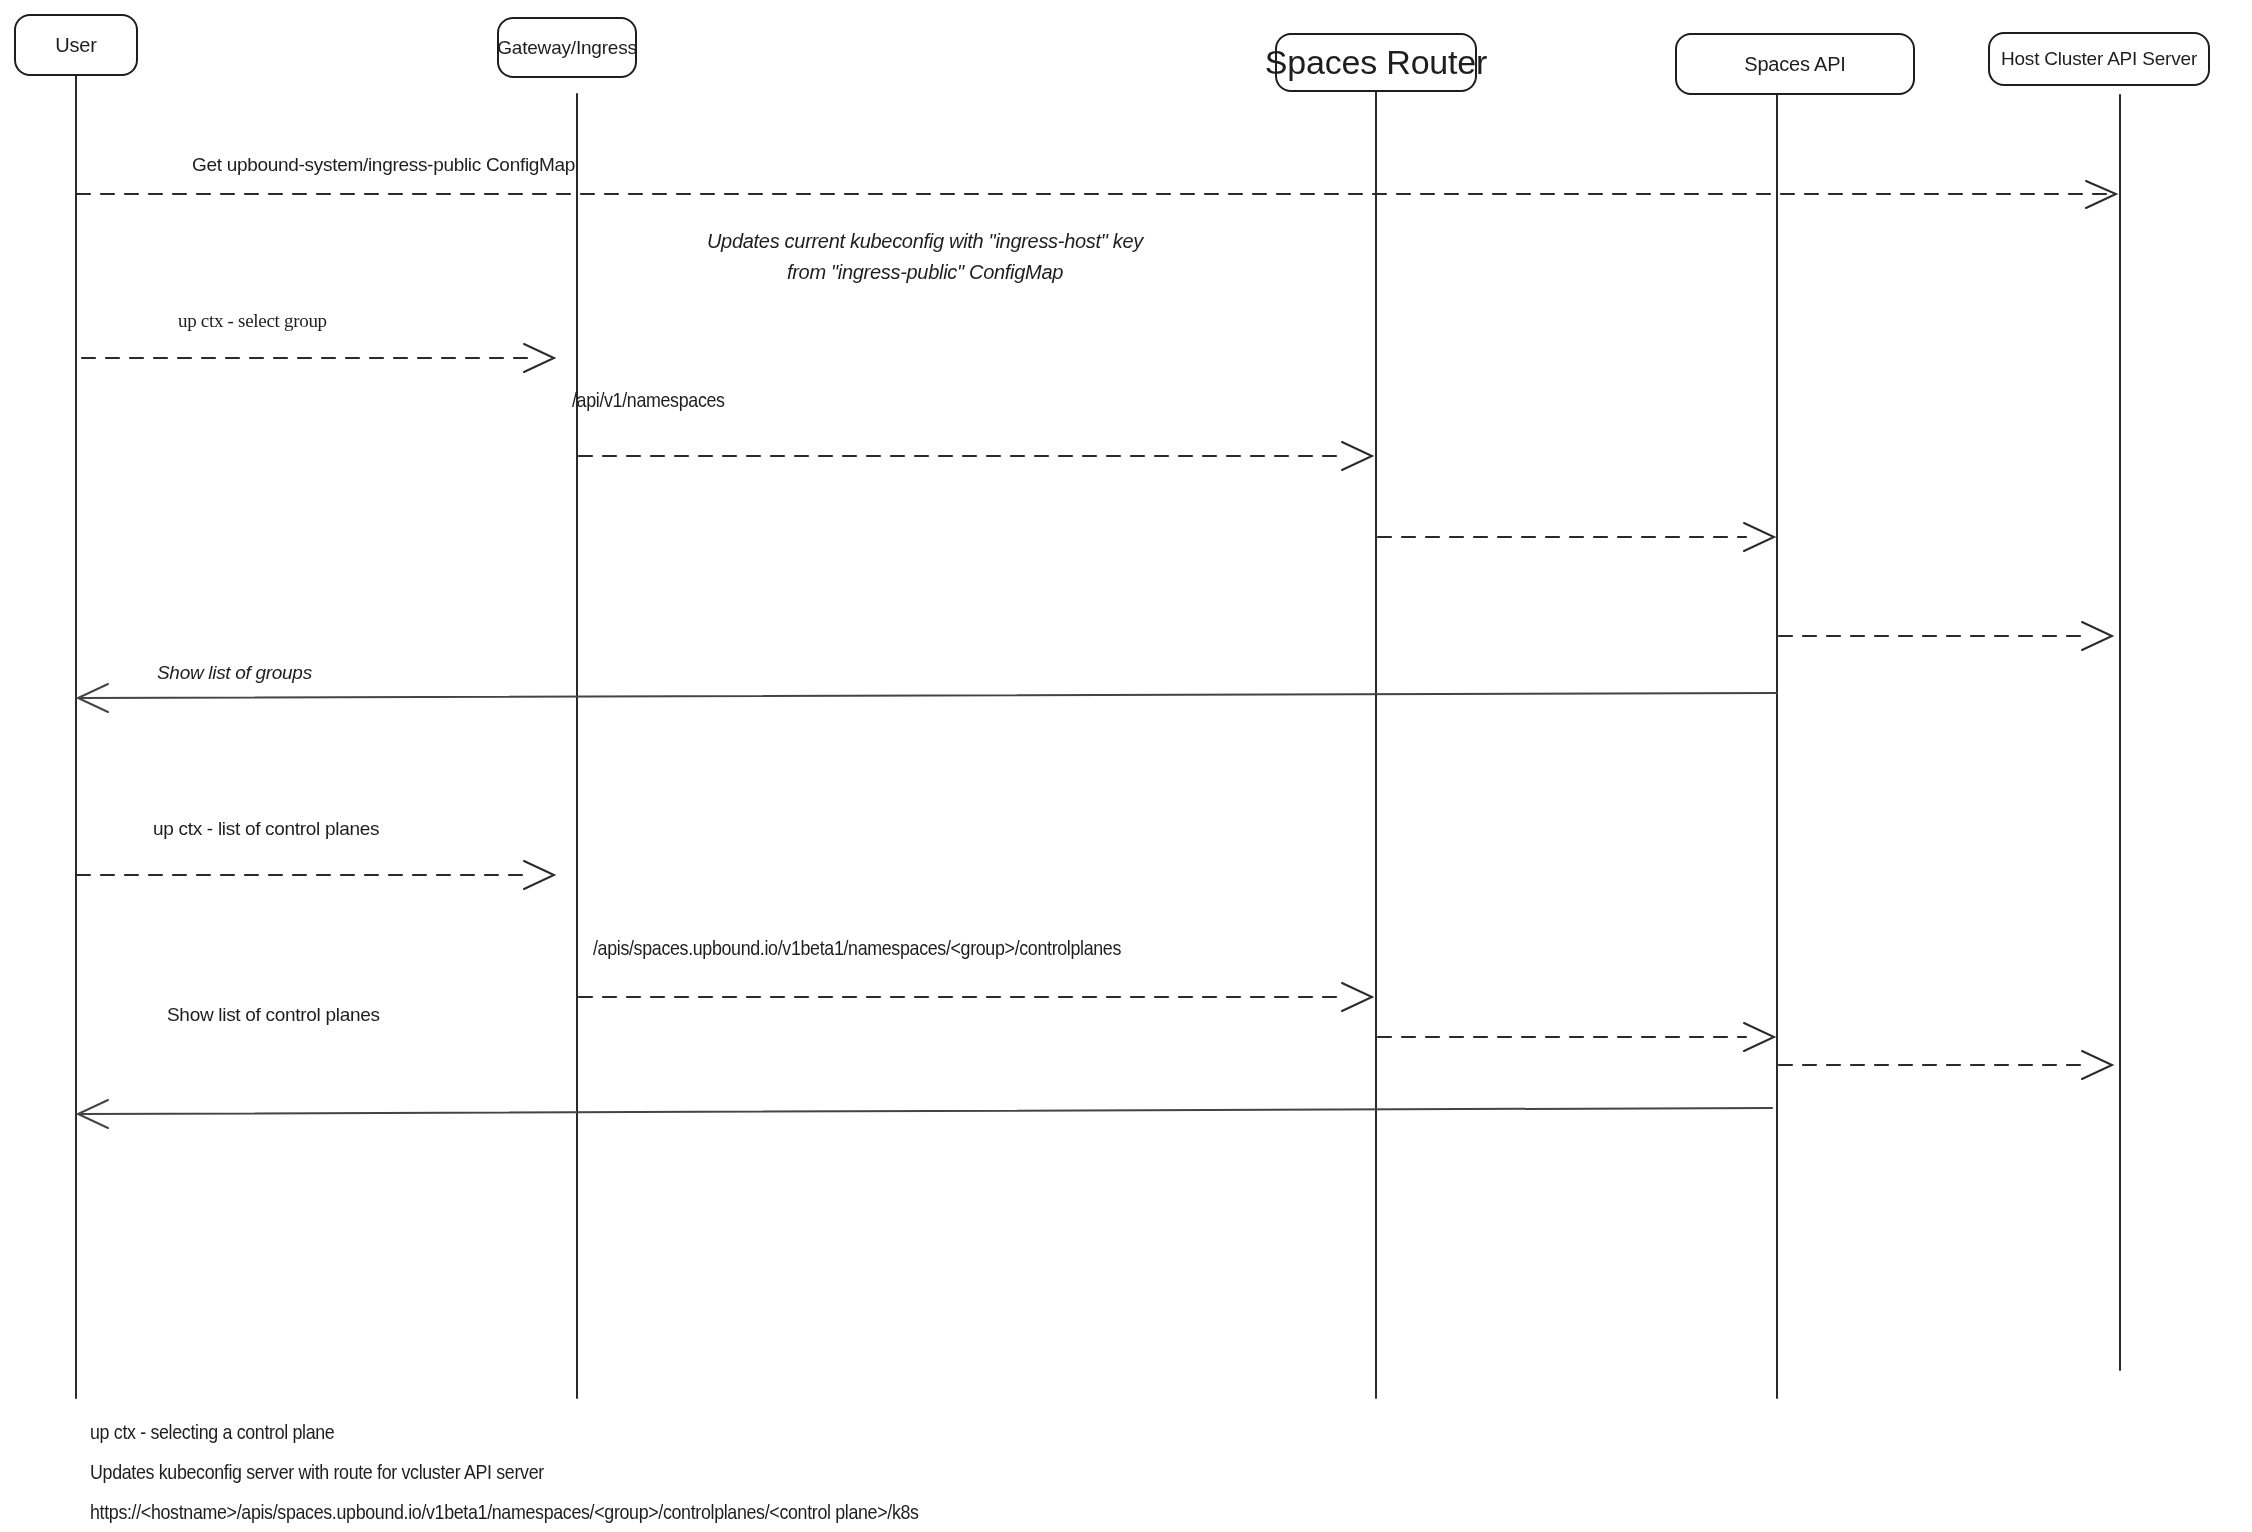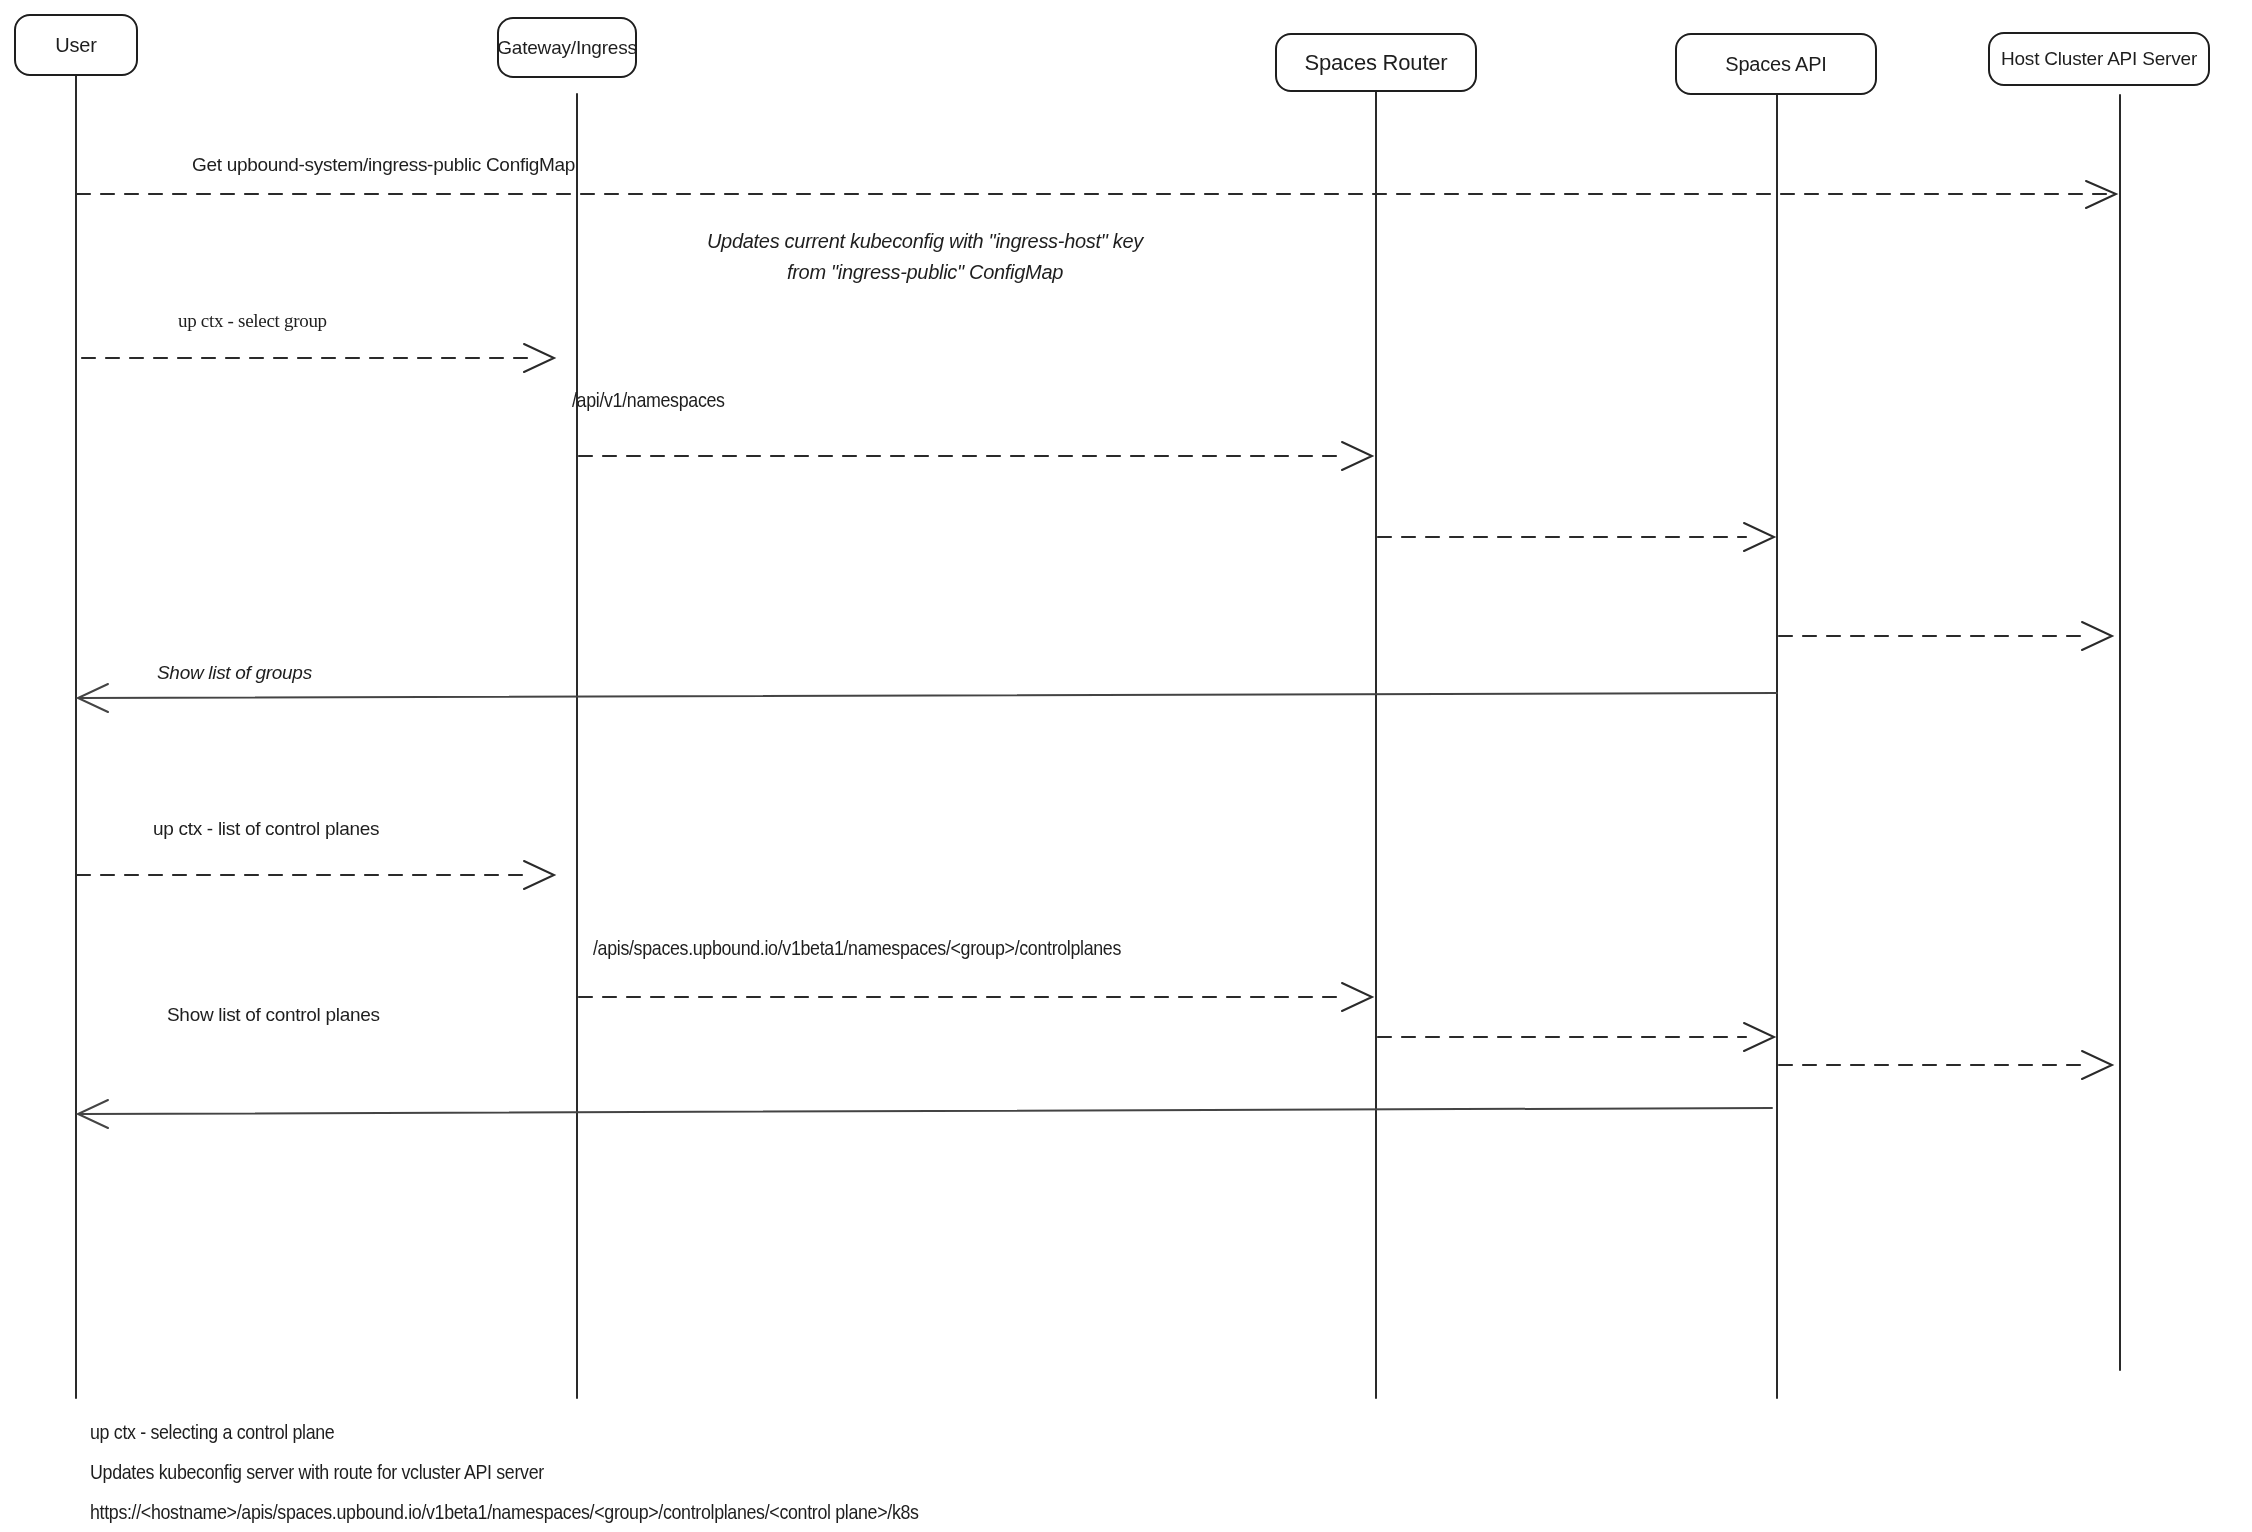--- a/index.html
+++ b/index.html
@@ -31,21 +31,21 @@
     display: flex;
     align-items: center;
     justify-content: center;
     z-index: 2;
   }
   .actor-label {
     font-size: 20px;
     letter-spacing: -0.2px;
     white-space: nowrap;
   }
-  .actor-label.big { font-size: 22px; }
+  .actor-label.big { font-size: 34px; }
   .actor-label.small { font-size: 19px; }
   .label {
     position: absolute;
     font-size: 19px;
     letter-spacing: -0.3px;
     white-space: nowrap;
     z-index: 3;
   }
   .cond {
     font-size: 21px;
@@ -138,21 +138,21 @@
   </div>
 
   <div class="actor-box" style="left:497px; top:17px; width:140px; height:61px;">
     <span class="actor-label small">Gateway/Ingress</span>
   </div>
 
   <div class="actor-box" style="left:1275px; top:33px; width:202px; height:59px;">
     <span class="actor-label big">Spaces Router</span>
   </div>
 
-  <div class="actor-box" style="left:1675px; top:33px; width:202px; height:62px;">
+  <div class="actor-box" style="left:1675px; top:33px; width:240px; height:62px;">
     <span class="actor-label">Spaces API</span>
   </div>
 
   <div class="actor-box" style="left:1988px; top:32px; width:222px; height:54px;text-align:right;">
     <span class="actor-label small">Host Cluster API Server</span>
   </div>
 
   <div class="label" style="left:192px; top:154px;">Get upbound-system/ingress-public ConfigMap</div>
 
   <div class="note" style="left:690px; top:226px; width:470px;">

